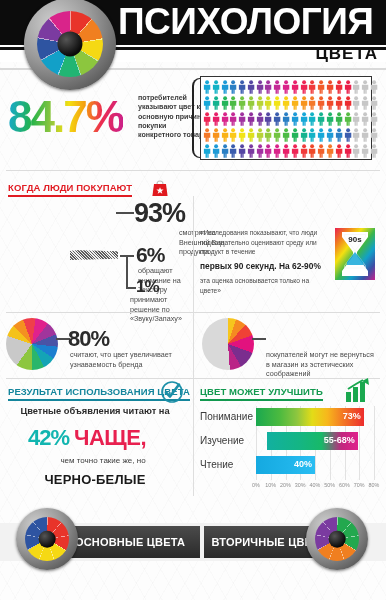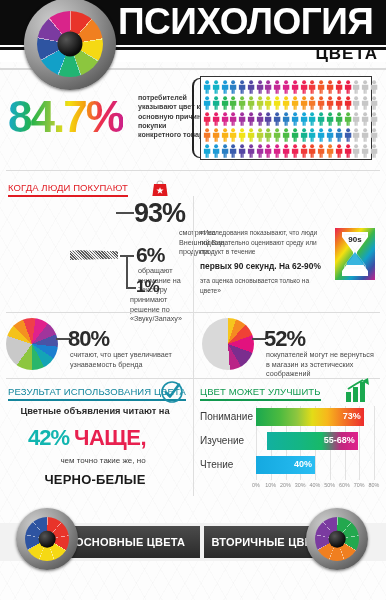--- a/index.html
+++ b/index.html
@@ -105,21 +105,21 @@
   .person svg { display: block; width: 100%; height: 100%; }
   .brace {
     position: absolute; left: 192px; top: 4px; width: 10px; height: 80px;
     border-left: 2px solid #222; border-top-left-radius: 8px;
     border-bottom-left-radius: 8px; border-top: 1px solid #222; border-bottom: 1px solid #222;
   }
   .hr-light { position: absolute; left: 6px; width: 374px; height: 1px; background: #dcdcdc; }
 
   
   .sec-head {
-    position: absolute; font-size: 9.5px; font-weight: normal;
+    position: absolute; font-size: 9.5px; font-weight: bold;
     letter-spacing: 0.1px; white-space: nowrap;
     padding-bottom: 2px;
   }
   .sec-head.red { color: #e11b22; border-bottom: 2px solid #e11b22; }
   .sec-head.teal { color: #14859c; border-bottom: 2px solid #14859c; }
   .sec-head.green { color: #12994f; border-bottom: 2px solid #12994f; }
 
   
   .bag {
     position: absolute; width: 20px; height: 20px;
@@ -957,21 +957,20 @@
   <div class="hr-light" style="top:312px;"></div>
   <div class="panel-divider"></div>
 
   <div class="pie" id="pie-80"></div>
   <div class="leader" style="left:56px; top:338px; width:14px;"></div>
   <div class="num-lead" style="left:68px; top:326px; font-size:22px;">80%</div>
   <div class="caption" style="left:70px; top:350px; width:112px;">считают, что цвет увеличивает узнаваемость бренда</div>
 
   <div class="pie" id="pie-52"></div>
   <div class="leader" style="left:252px; top:338px; width:14px;"></div>
-  <div class="num-lead" style="left:264px; top:326px; font-size:22px;">52%</div>
   <div class="caption" style="left:266px; top:350px; width:112px;">покупателей могут не вернуться в магазин из эстетических соображений</div>
 
   <div class="hr-light" style="top:378px;"></div>
 
   <div class="sec-head teal" style="left:8px; top:386px;">РЕЗУЛЬТАТ ИСПОЛЬЗОВАНИЯ ЦВЕТА</div>
   <div class="check-icon" style="left:160px; top:380px;">
     <svg viewBox="0 0 24 24" width="24" height="24">
       <circle cx="12" cy="12" r="10" fill="none" stroke="#1b8fa8" stroke-width="1.6"></circle>
       <path d="M6 12.5 l4 4 l9 -12" fill="none" stroke="#1b8fa8" stroke-width="2.6" stroke-linecap="round" stroke-linejoin="round"></path>
     </svg>

